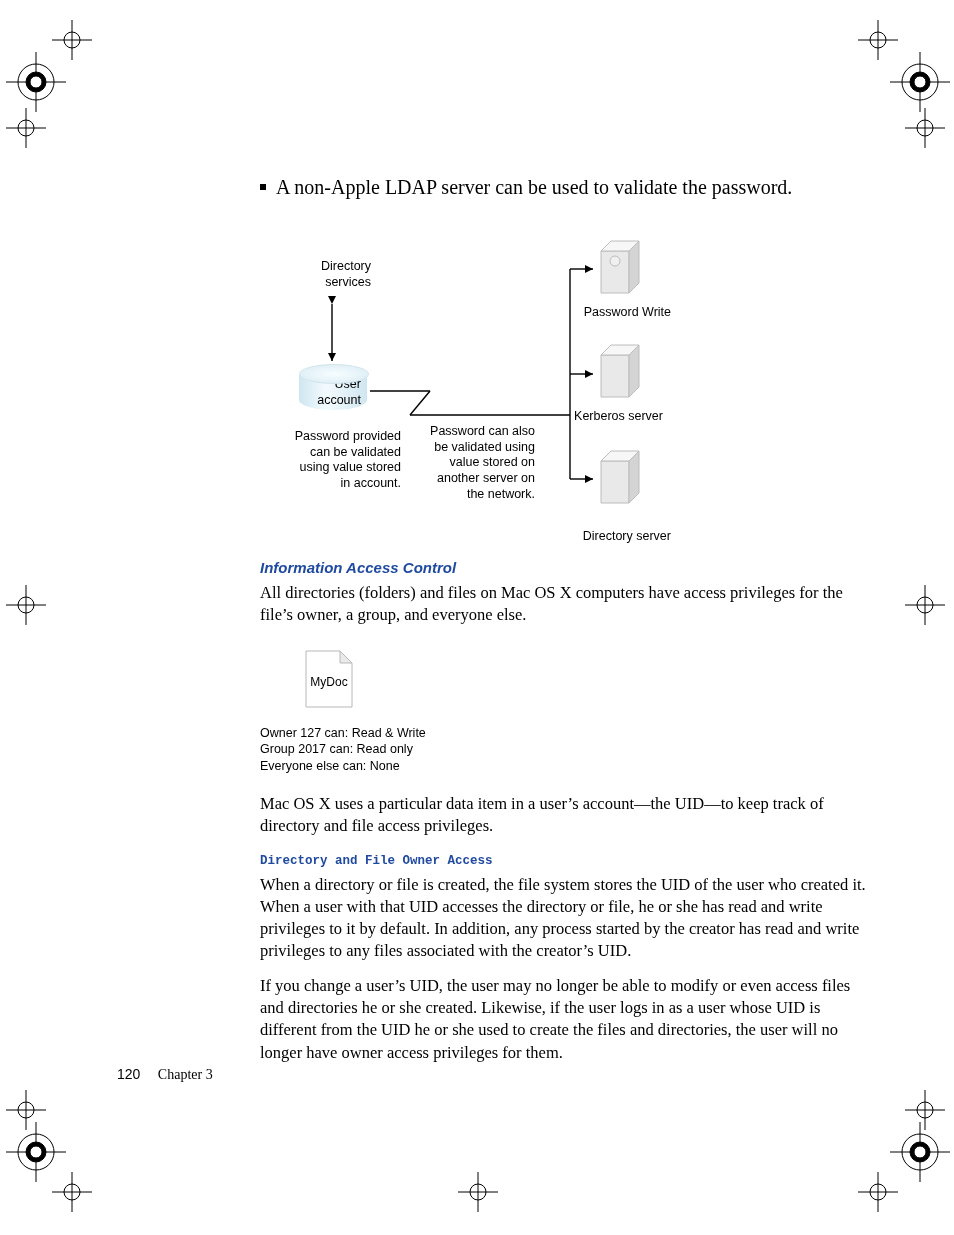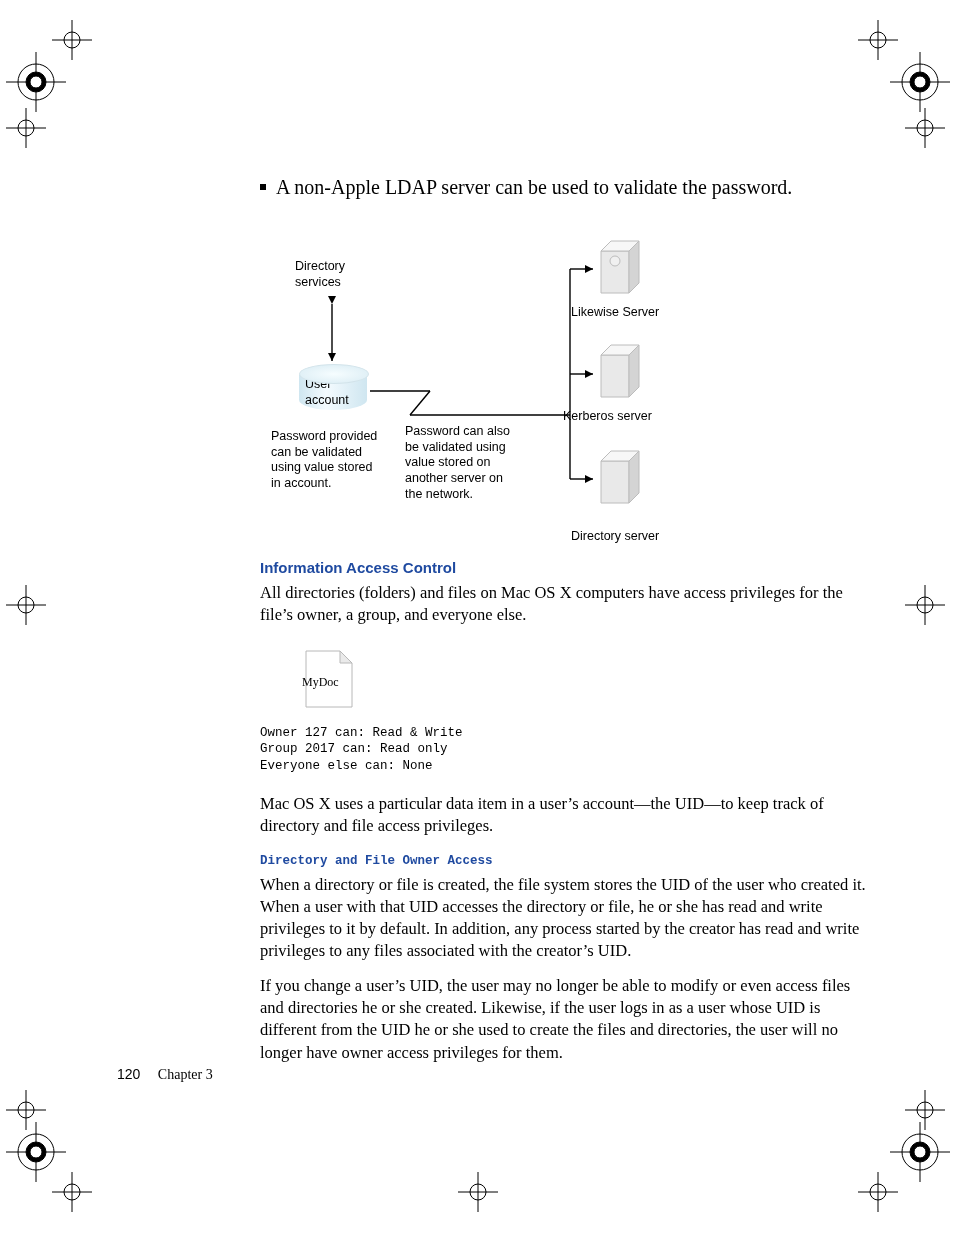--- a/index.html
+++ b/index.html
@@ -38,21 +38,21 @@
     height: 310px;
     margin-top: 30px;
     margin-left: 15px;
     margin-bottom: 20px;
   }
   .dlabel {
     position: absolute;
     font-size: 12.5px;
     font-family: "Helvetica Neue", Helvetica, Arial, sans-serif;
     color: #000;
-    text-align: left;
+    text-align: right;
     line-height: 1.25;
   }
   .cylinder {
     position: absolute;
     width: 68px;
     height: 45px;
   }
   .cyl-body {
     width: 68px;
     height: 35px;
@@ -75,20 +75,21 @@
     height: 62px;
   }
   .serverbox svg { width: 48px; height: 62px; }
   .heading-blue {
     font-family: Arial, Helvetica, sans-serif;
     font-weight: 900;
     color: #1f4aa0;
     font-size: 15px;
     margin-top: 14px;
     margin-bottom: 6px;
+    font-style: italic;
   }
   .subheading-blue {
     font-family: Liberation Mono, monospace;
     font-weight: 900;
     color: #1f4aa0;
     font-size: 12.5px;
     margin-top: 16px;
     margin-bottom: 6px;
   }
   .bodytext {
@@ -103,25 +104,25 @@
     height: 64px;
     margin-left: 42px;
     margin-top: 20px;
   }
   .docpic svg { width: 54px; height: 64px; }
   .doc-label {
     position: absolute;
     top: 28px;
     left: 0;
     width: 54px;
+    text-align: center;
     font-size: 12px;
-    font-family: Liberation Serif, serif;
   }
   .perm-text {
-    font-family: Liberation Mono, monospace;
+    font-family: Liberation Sans, sans-serif;
     font-size: 12.5px;
     line-height: 1.35;
     margin-top: 14px;
     margin-bottom: 18px;
   }
   .footer {
     position: absolute;
     left: 117px;
     top: 1066px;
     font-family: Georgia, "Times New Roman", serif;
@@ -333,21 +334,21 @@
     <div class="serverbox" style="left:320px; top:8px;">
       <svg viewBox="0 0 48 62">
           <g>
         <polygon points="6,14 34,14 34,56 6,56" fill="#e9e9e9" stroke="#bcbcbc"></polygon>
         <polygon points="6,14 16,4 44,4 34,14" fill="#f7f7f7" stroke="#bcbcbc"></polygon>
         <polygon points="34,14 44,4 44,46 34,56" fill="#d4d4d4" stroke="#bcbcbc"></polygon>
         <circle cx="20" cy="24" r="5" fill="#f0f0f0" stroke="#bcbcbc"></circle>
       </g>
         </svg>
     </div>
-    <div class="dlabel" style="left:296px; top:76px; width:100px;">Likewise Server</div>
+    <div class="dlabel" style="left:296px; top:76px; width:100px;">Password Write</div>
 
     <div class="serverbox" style="left:320px; top:112px;">
       <svg viewBox="0 0 48 62">
           <g>
         <polygon points="6,14 34,14 34,56 6,56" fill="#e9e9e9" stroke="#bcbcbc"></polygon>
         <polygon points="6,14 16,4 44,4 34,14" fill="#f7f7f7" stroke="#bcbcbc"></polygon>
         <polygon points="34,14 44,4 44,46 34,56" fill="#d4d4d4" stroke="#bcbcbc"></polygon>
       </g>
         </svg>
     </div>

